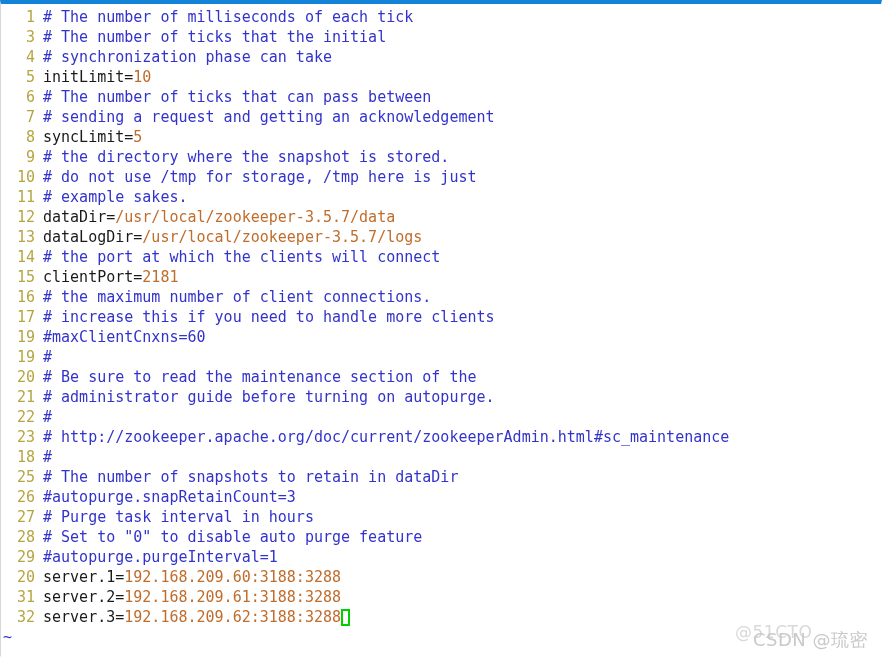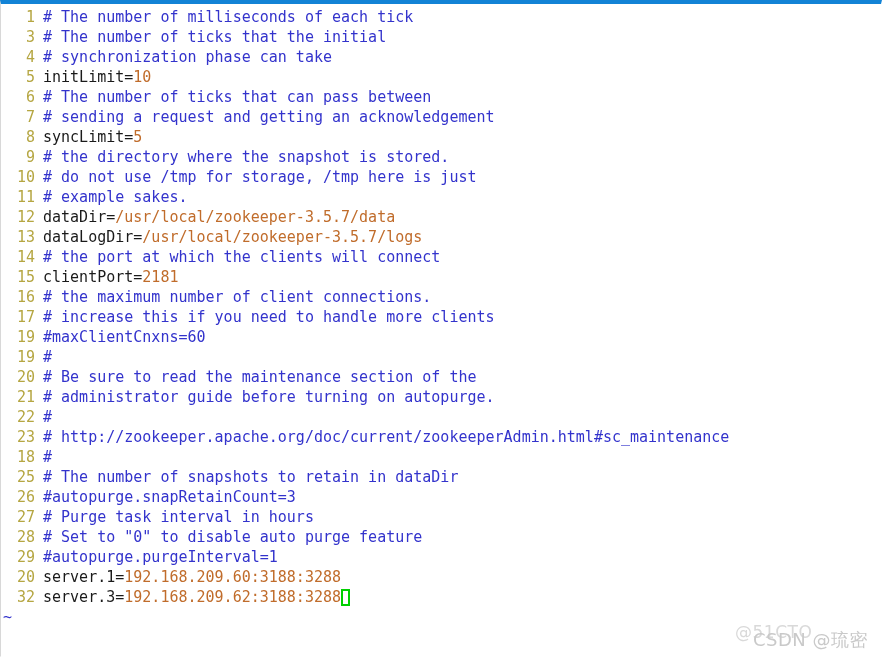--- a/index.html
+++ b/index.html
@@ -135,20 +135,21 @@
       <div class="code-line"><span class="ln">21</span><span class="cm"># administrator guide before turning on autopurge.</span></div>
       <div class="code-line"><span class="ln">22</span><span class="cm">#</span></div>
       <div class="code-line"><span class="ln">23</span><span class="cm"># http://zookeeper.apache.org/doc/current/zookeeperAdmin.html#sc_maintenance</span></div>
       <div class="code-line"><span class="ln">18</span><span class="cm">#</span></div>
       <div class="code-line"><span class="ln">25</span><span class="cm"># The number of snapshots to retain in dataDir</span></div>
       <div class="code-line"><span class="ln">26</span><span class="cm">#autopurge.snapRetainCount=3</span></div>
       <div class="code-line"><span class="ln">27</span><span class="cm"># Purge task interval in hours</span></div>
       <div class="code-line"><span class="ln">28</span><span class="cm"># Set to "0" to disable auto purge feature</span></div>
       <div class="code-line"><span class="ln">29</span><span class="cm">#autopurge.purgeInterval=1</span></div>
       <div class="code-line"><span class="ln">20</span><span class="tx">server.1=</span><span class="vl">192.168.209.60:3188:3288</span></div>
+      <div class="code-line"><span class="ln">31</span><span class="tx">server.2=</span><span class="vl">192.168.209.61:3188:3288</span></div>
       <div class="code-line"><span class="ln">32</span><span class="tx">server.3=</span><span class="vl">192.168.209.62:3188:3288</span><span class="cursor"></span></div>
       <div class="tilde-line">~</div>
     </div>
 
   <div id="watermark-layer">
     <div class="wm" id="wm-51cto">@51CTO</div>
     <div class="wm" id="wm-csdn">CSDN @琉密</div>
   </div>
 
 </div>

